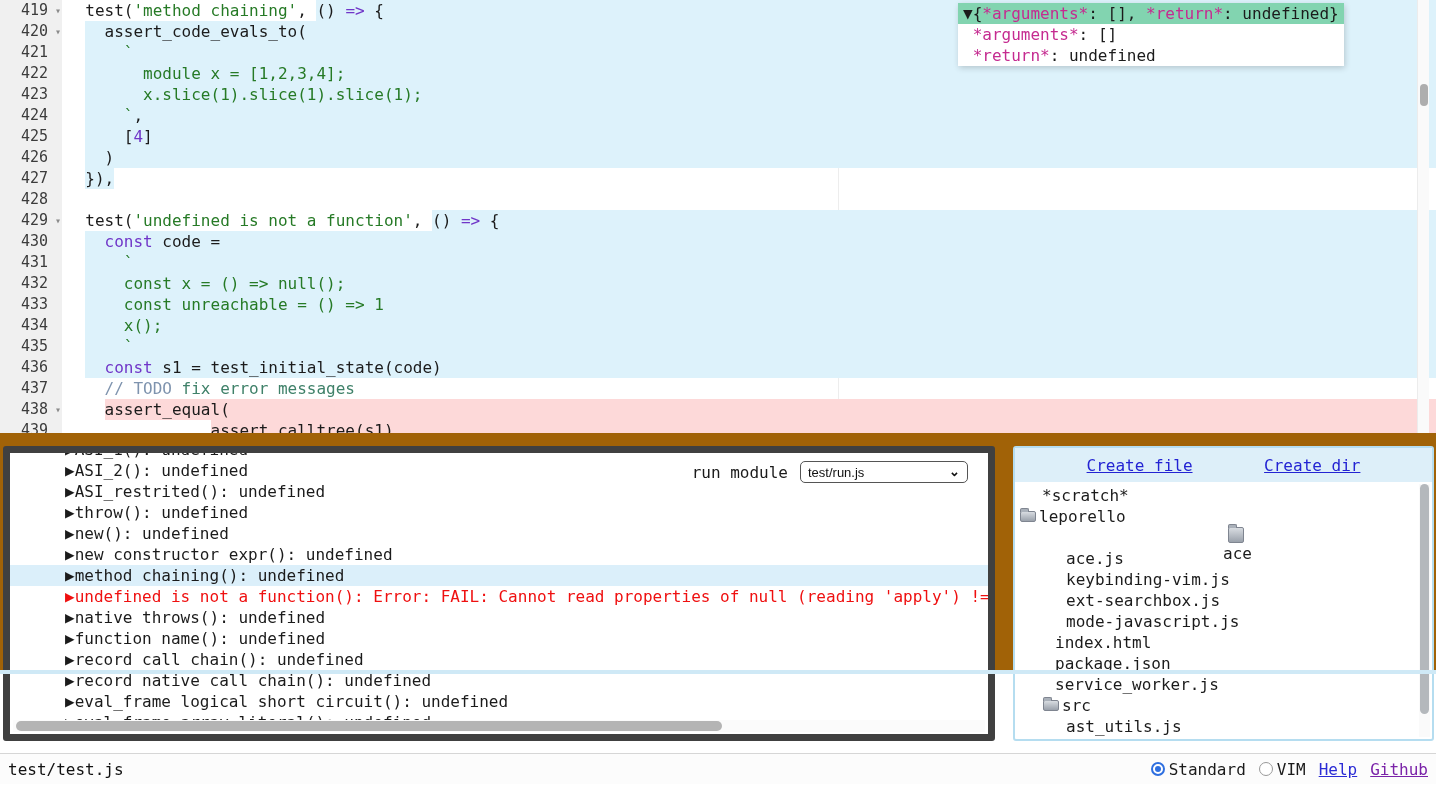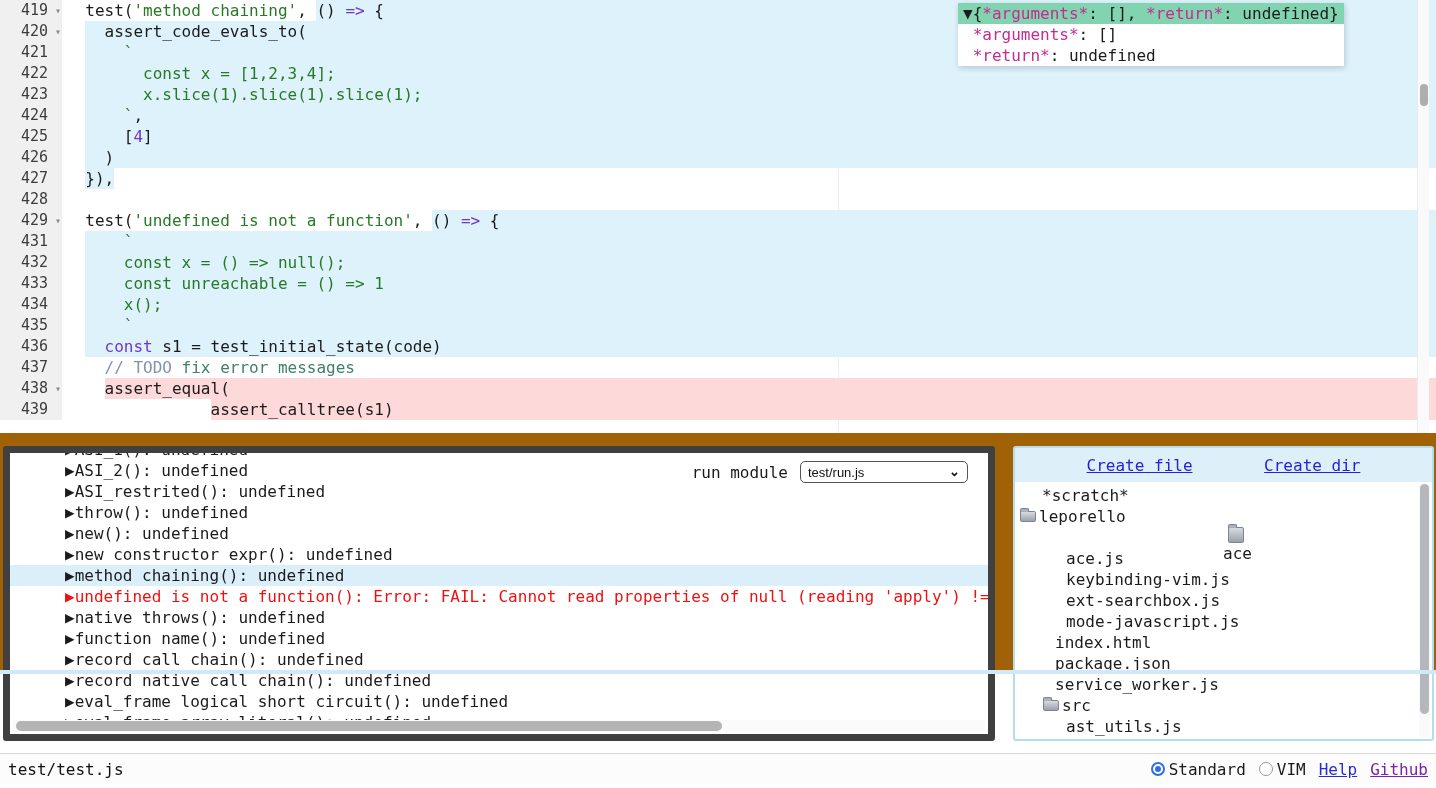--- a/index.html
+++ b/index.html
@@ -75,28 +75,29 @@
 <body>
 
 <div class="screen">
 
   <div class="editor">
     <div class="ruler"></div>
     <div class="rows" id="editor-rows">
         <div class="code-row"><div class="gutter"><span>419</span><span class="fold">▾</span></div><div class="code-content"><span><span class="seg-d">  test(</span><span class="seg-s">'method chaining'</span><span class="seg-d">, </span></span><div class="hl blue fill"><span><span class="seg-d">() </span><span class="seg-k">=&gt;</span><span class="seg-d"> {</span></span></div></div></div>
         <div class="code-row"><div class="gutter"><span>420</span><span class="fold">▾</span></div><div class="code-content"><span><span class="seg-d">  </span></span><div class="hl blue fill"><span><span class="seg-d">  assert_code_evals_to(</span></span></div></div></div>
         <div class="code-row"><div class="gutter"><span>421</span></div><div class="code-content"><span><span class="seg-d">  </span></span><div class="hl blue fill"><span><span class="seg-s">    `</span></span></div></div></div>
-        <div class="code-row"><div class="gutter"><span>422</span></div><div class="code-content"><span><span class="seg-d">  </span></span><div class="hl blue fill"><span><span class="seg-s">      const x = [1,2,3,4];</span></span></div></div></div>
+        <div class="code-row"><div class="gutter"><span>422</span></div><div class="code-content"><span><span class="seg-d">  </span></span><div class="hl blue fill"><span><span class="seg-s">      module x = [1,2,3,4];</span></span></div></div></div>
         <div class="code-row"><div class="gutter"><span>423</span></div><div class="code-content"><span><span class="seg-d">  </span></span><div class="hl blue fill"><span><span class="seg-s">      x.slice(1).slice(1).slice(1);</span></span></div></div></div>
         <div class="code-row"><div class="gutter"><span>424</span></div><div class="code-content"><span><span class="seg-d">  </span></span><div class="hl blue fill"><span><span class="seg-s">    `</span><span class="seg-d">,</span></span></div></div></div>
         <div class="code-row"><div class="gutter"><span>425</span></div><div class="code-content"><span><span class="seg-d">  </span></span><div class="hl blue fill"><span><span class="seg-d">    [</span><span class="seg-n">4</span><span class="seg-d">]</span></span></div></div></div>
         <div class="code-row"><div class="gutter"><span>426</span></div><div class="code-content"><span><span class="seg-d">  </span></span><div class="hl blue fill"><span><span class="seg-d">  )</span></span></div></div></div>
         <div class="code-row"><div class="gutter"><span>427</span></div><div class="code-content"><span><span class="seg-d">  </span></span><div class="hl blue"><span><span class="seg-d">}),</span></span></div></div></div>
         <div class="code-row"><div class="gutter"><span>428</span></div><div class="code-content"><span></span></div></div>
         <div class="code-row"><div class="gutter"><span>429</span><span class="fold">▾</span></div><div class="code-content"><span><span class="seg-d">  test(</span><span class="seg-s">'undefined is not a function'</span><span class="seg-d">, </span></span><div class="hl blue fill"><span><span class="seg-d">() </span><span class="seg-k">=&gt;</span><span class="seg-d"> {</span></span></div></div></div>
+        <div class="code-row"><div class="gutter"><span>430</span></div><div class="code-content"><span><span class="seg-d">  </span></span><div class="hl blue fill"><span><span class="seg-d">  </span><span class="seg-k">const</span><span class="seg-d"> code =</span></span></div></div></div>
         <div class="code-row"><div class="gutter"><span>431</span></div><div class="code-content"><span><span class="seg-d">  </span></span><div class="hl blue fill"><span><span class="seg-s">    `</span></span></div></div></div>
         <div class="code-row"><div class="gutter"><span>432</span></div><div class="code-content"><span><span class="seg-d">  </span></span><div class="hl blue fill"><span><span class="seg-s">    const x = () =&gt; null();</span></span></div></div></div>
         <div class="code-row"><div class="gutter"><span>433</span></div><div class="code-content"><span><span class="seg-d">  </span></span><div class="hl blue fill"><span><span class="seg-s">    const unreachable = () =&gt; 1</span></span></div></div></div>
         <div class="code-row"><div class="gutter"><span>434</span></div><div class="code-content"><span><span class="seg-d">  </span></span><div class="hl blue fill"><span><span class="seg-s">    x();</span></span></div></div></div>
         <div class="code-row"><div class="gutter"><span>435</span></div><div class="code-content"><span><span class="seg-d">  </span></span><div class="hl blue fill"><span><span class="seg-s">    `</span></span></div></div></div>
         <div class="code-row"><div class="gutter"><span>436</span></div><div class="code-content"><span><span class="seg-d">  </span></span><div class="hl blue fill"><span><span class="seg-d">  </span><span class="seg-k">const</span><span class="seg-d"> s1 = test_initial_state(code)</span></span></div></div></div>
         <div class="code-row"><div class="gutter"><span>437</span></div><div class="code-content"><span><span class="seg-d">    </span><span class="seg-cm">// TODO</span><span class="seg-gr"> fix error messages</span></span></div></div>
         <div class="code-row"><div class="gutter"><span>438</span><span class="fold">▾</span></div><div class="code-content"><span><span class="seg-d">    </span></span><div class="hl pink fill"><span><span class="seg-d">assert_equal(</span></span></div></div></div>
         <div class="code-row"><div class="gutter"><span>439</span></div><div class="code-content"><span><span class="seg-d">               </span></span><div class="hl pink fill"><span><span class="seg-d">assert_calltree(s1)</span></span></div></div></div>
       </div>

